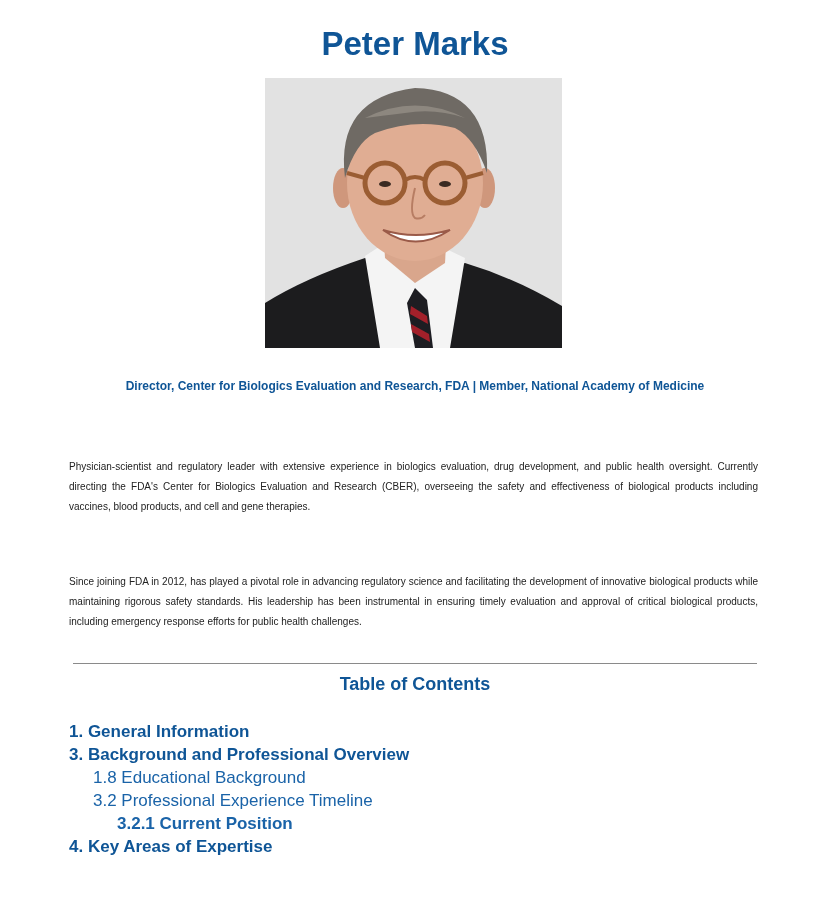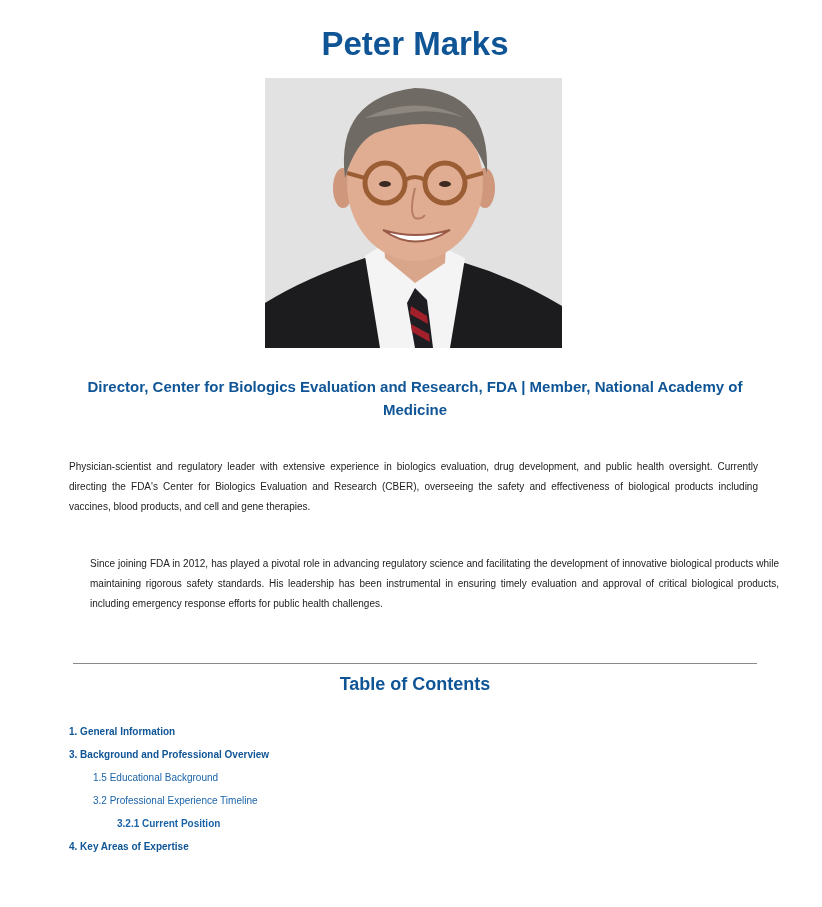--- a/index.html
+++ b/index.html
@@ -41,38 +41,38 @@
       background: #e3e3e3;
       overflow: hidden;
     }
     .photo svg { display: block; }
     .subtitle {
       position: absolute;
       top: 375px;
       left: 70px;
       width: 690px;
       text-align: center;
-      font-size: 15px;
+      font-size: 12px;
       font-weight: bold;
       color: #0f5596;
       line-height: 23px;
       margin: 0;
     }
     .para {
       position: absolute;
       left: 69px;
       width: 689px;
       font-size: 10px;
       line-height: 20px;
       text-align: justify;
       color: #222222;
       margin: 0;
     }
     .para1 { top: 457px; }
-    .para2 { top: 554px; margin-left: 21px; }
+    .para2 { top: 572px; }
     .divider {
       position: absolute;
       top: 663px;
       left: 73px;
       width: 684px;
       height: 0;
       border-top: 1px solid #8a8a8a;
     }
     .toc-title {
       position: absolute;
@@ -91,21 +91,21 @@
       top: 720px;
       left: 69px;
       width: 690px;
       margin: 0;
       padding: 0;
       list-style: none;
     }
     .toc li {
       height: 23px;
       line-height: 23px;
-      font-size: 10px;
+      font-size: 17px;
       white-space: nowrap;
     }
     .toc a {
       color: #0f5596;
       text-decoration: none;
     }
     .toc .lvl1 { font-weight: bold; padding-left: 0; }
     .toc .lvl2 { font-weight: normal; padding-left: 24px; color: #1a63a8; }
     .toc .lvl3 { font-weight: bold; padding-left: 48px; color: #1a63a8; }
     .toc .lvl2 a, .toc .lvl3 a { color: #1a63a8; }
@@ -160,19 +160,19 @@
   <p class="para para1">Physician-scientist and regulatory leader with extensive experience in biologics evaluation, drug development, and public health oversight. Currently directing the FDA's Center for Biologics Evaluation and Research (CBER), overseeing the safety and effectiveness of biological products including vaccines, blood products, and cell and gene therapies.</p>
   <p class="para para2">Since joining FDA in 2012, has played a pivotal role in advancing regulatory science and facilitating the development of innovative biological products while maintaining rigorous safety standards. His leadership has been instrumental in ensuring timely evaluation and approval of critical biological products, including emergency response efforts for public health challenges.</p>
 
   <div class="divider"></div>
 
   <h2 class="toc-title">Table of Contents</h2>
 
   <ul class="toc">
     <li class="lvl1"><a href="#">1. General Information</a></li>
     <li class="lvl1"><a href="#">3. Background and Professional Overview</a></li>
-    <li class="lvl2"><a href="#">1.5 Educational Background</a></li>
+    <li class="lvl2"><a href="#">1.8 Educational Background</a></li>
     <li class="lvl2"><a href="#">3.2 Professional Experience Timeline</a></li>
     <li class="lvl3"><a href="#">3.2.1 Current Position</a></li>
     <li class="lvl1"><a href="#">4. Key Areas of Expertise</a></li>
   </ul>
 
 </div>
 
 </body></html>

